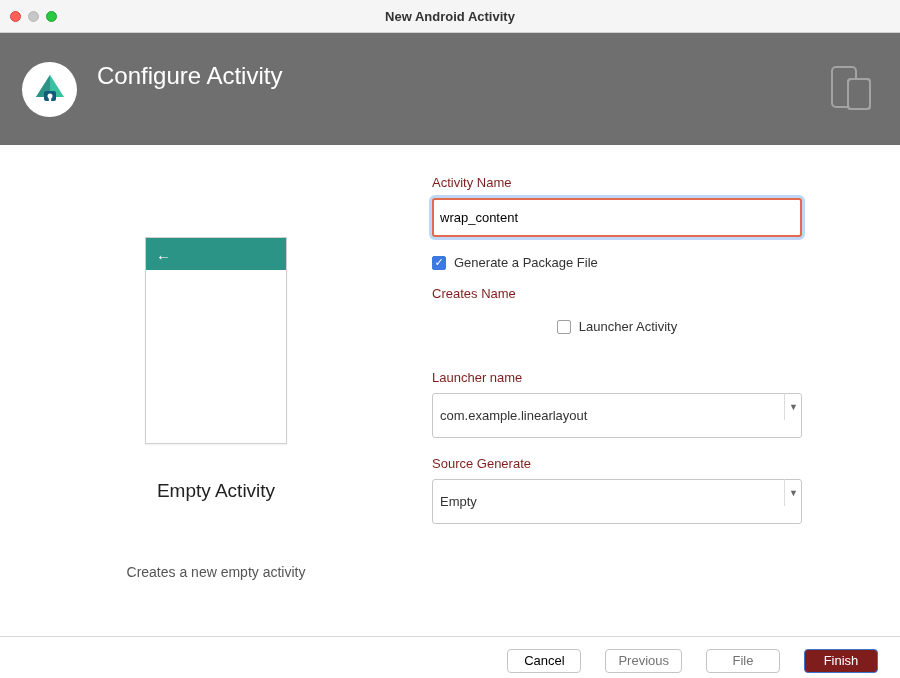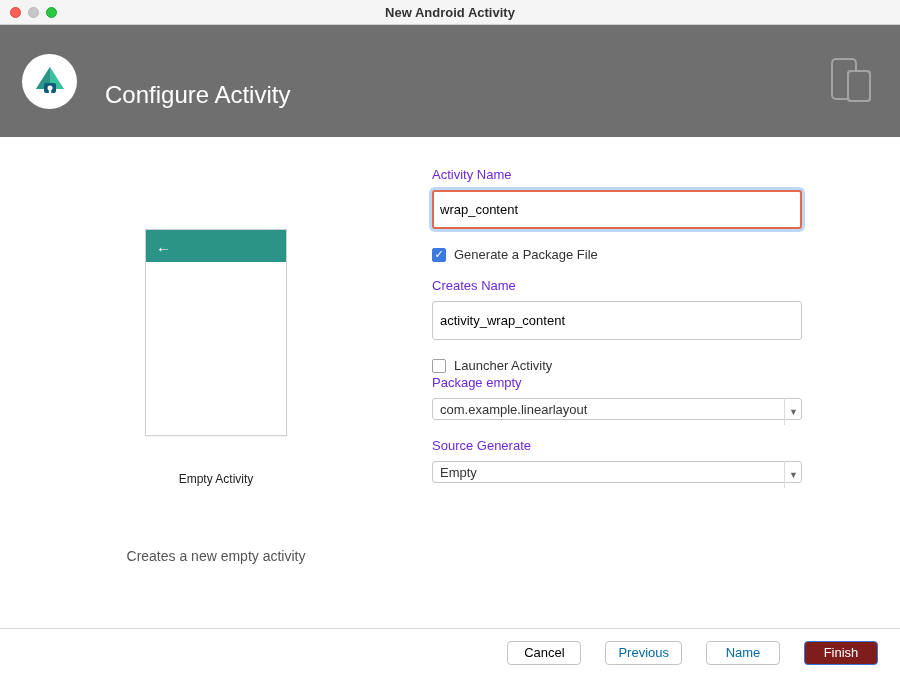--- a/index.html
+++ b/index.html
@@ -6,21 +6,21 @@
   body {
     font-family: -apple-system, "Helvetica Neue", Arial, sans-serif;
     background: #fff;
     width: 900px;
     height: 678px;
     overflow: hidden;
     font-size: 13px;
     color: #333;
   }
   .titlebar {
-    height: 25px;
+    height: 33px;
     border-bottom: 1px solid #d0d0d0;
     display: flex;
     align-items: center;
     position: relative;
     background: #f5f5f5;
   }
   .traffic-lights {
     display: flex;
     gap: 7px;
     padding-left: 10px;
@@ -43,22 +43,22 @@
   .header-bar {
     height: 112px;
     background: #6f6f6f;
     display: flex;
     align-items: center;
     padding: 0 22px;
     justify-content: space-between;
   }
   .header-left {
     display: flex;
-    align-items: flex-end;
-    gap: 28px;
+    align-items: flex-start;
+    gap: 20px;
   }
   .header-icon-circle {
     width: 55px; height: 55px;
     border-radius: 50%;
     background: #fff;
     display: flex;
     align-items: center;
     justify-content: center;
     overflow: hidden;
   }
@@ -95,36 +95,36 @@
     align-items: center;
     padding-left: 10px;
   }
   .phone-back {
     color: #fff;
     font-size: 15px;
     line-height: 1;
   }
   .preview-title {
     margin-top: 36px;
-    font-size: 12px;
+    font-size: 19px;
     color: #222;
   }
   .preview-desc {
     margin-top: 62px;
     font-size: 14px;
     color: #555;
   }
   .form-pane {
     flex: 1;
     padding-top: 30px;
     padding-right: 98px;
   }
   .form-label {
     font-size: 13px;
-    color: #6d28d9;
+    color: #7f1d1d;
     margin-bottom: 8px;
     display: block;
   }
   .form-row { margin-bottom: 18px; }
   .text-input {
     width: 100%;
     height: 39px;
     border: 1px solid #c8c8c8;
     border-radius: 3px;
     padding: 0 7px;
@@ -160,21 +160,21 @@
   .checkbox.checked {
     background: #3b79e0;
     border-color: #3b79e0;
   }
   .select-wrap {
     position: relative;
     width: 100%;
   }
   .select-input {
     width: 100%;
-    height: 22px;
+    height: 45px;
     border: 1px solid #c8c8c8;
     border-radius: 3px;
     padding: 0 24px 0 7px;
     font-size: 13px;
     font-family: inherit;
     background: #fff;
     appearance: none;
     display: flex;
     align-items: center;
   }
@@ -202,21 +202,21 @@
     height: 24px;
     border-radius: 4px;
     border: 1px solid #c4c4c4;
     background: #fff;
     font-size: 13px;
     font-family: inherit;
     padding: 0 12px;
     cursor: pointer;
   }
   .btn:disabled {
-    color: #0369a1;
+    color: #737373;
     cursor: default;
   }
   .btn-primary {
     background: #7f1d1d;
     border-color: #3b73d1;
     color: #fff;
   }
 </style>
 </head>
 <body>
@@ -270,30 +270,29 @@
       <input class="text-input input-highlight input-blue-focus" type="text" value="wrap_content" style="">
     </div>
 
     <div class="checkbox-row">
       <span class="checkbox checked">✓</span>
       <span>Generate a Package File</span>
     </div>
 
     <div class="form-row">
       <label class="form-label">Creates Name</label>
-      <input class="text-input" type="text" value="activity_wrap_content" style="">
-    </div>
-
-    <div class="checkbox-row" style="margin-bottom:2px;">
+    </div>
+
+    <div class="checkbox-row" style="margin-bottom:36px;justify-content:center;">
       <span class="checkbox"></span>
       <span>Launcher Activity</span>
     </div>
 
     <div class="form-row">
-      <label class="form-label">Package empty</label>
+      <label class="form-label">Launcher name</label>
       <div class="select-wrap">
         <div class="select-input">
           <span>com.example.linearlayout</span>
         </div>
         <div class="select-caret">▼</div>
       </div>
     </div>
 
     <div class="form-row">
       <label class="form-label">Source Generate</label>
@@ -304,15 +303,15 @@
         <div class="select-caret">▼</div>
       </div>
     </div>
 
   </div>
 </div>
 
 <div class="footer">
   <button class="btn">Cancel</button>
   <button class="btn" disabled="">Previous</button>
-  <button class="btn" disabled="">Name</button>
+  <button class="btn" disabled="">File</button>
   <button class="btn btn-primary">Finish</button>
 </div>
 
 </body></html>

